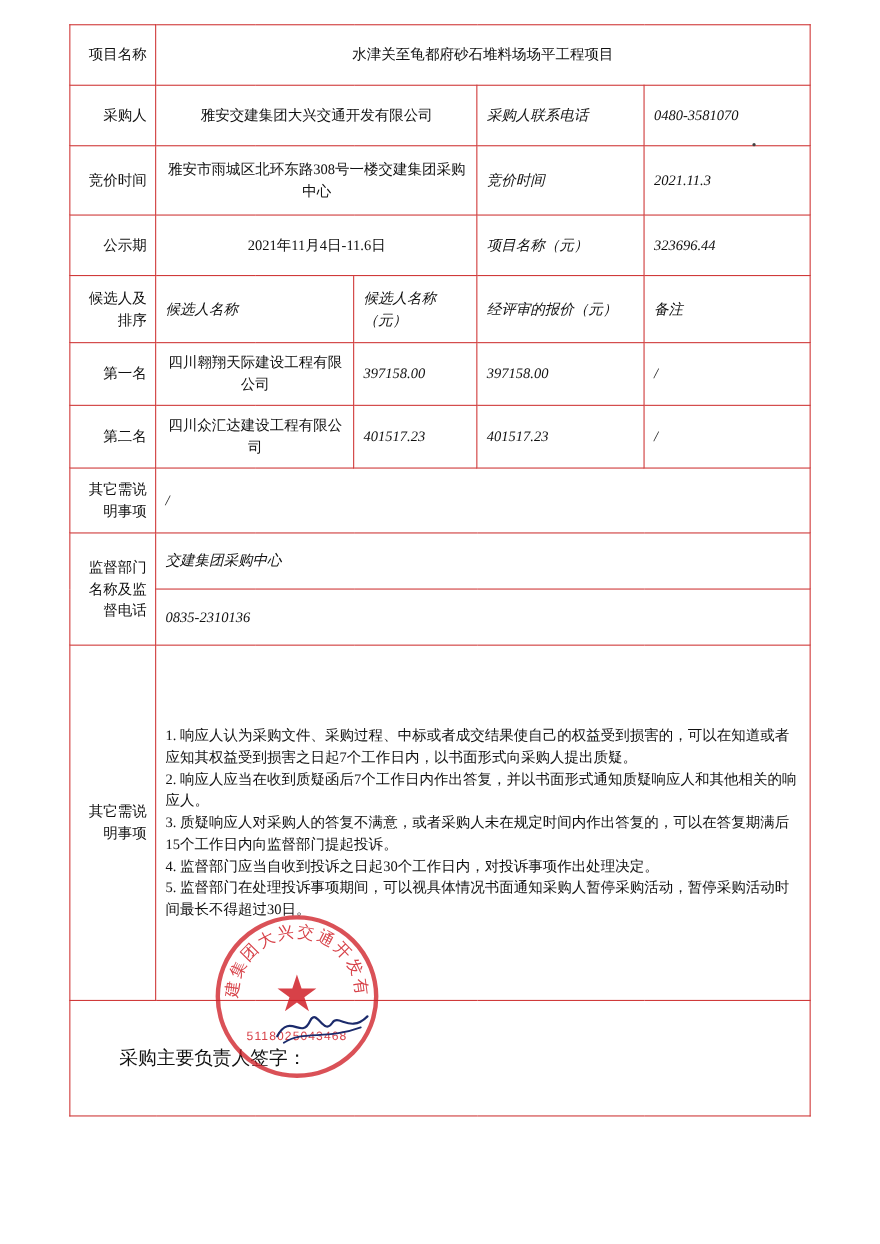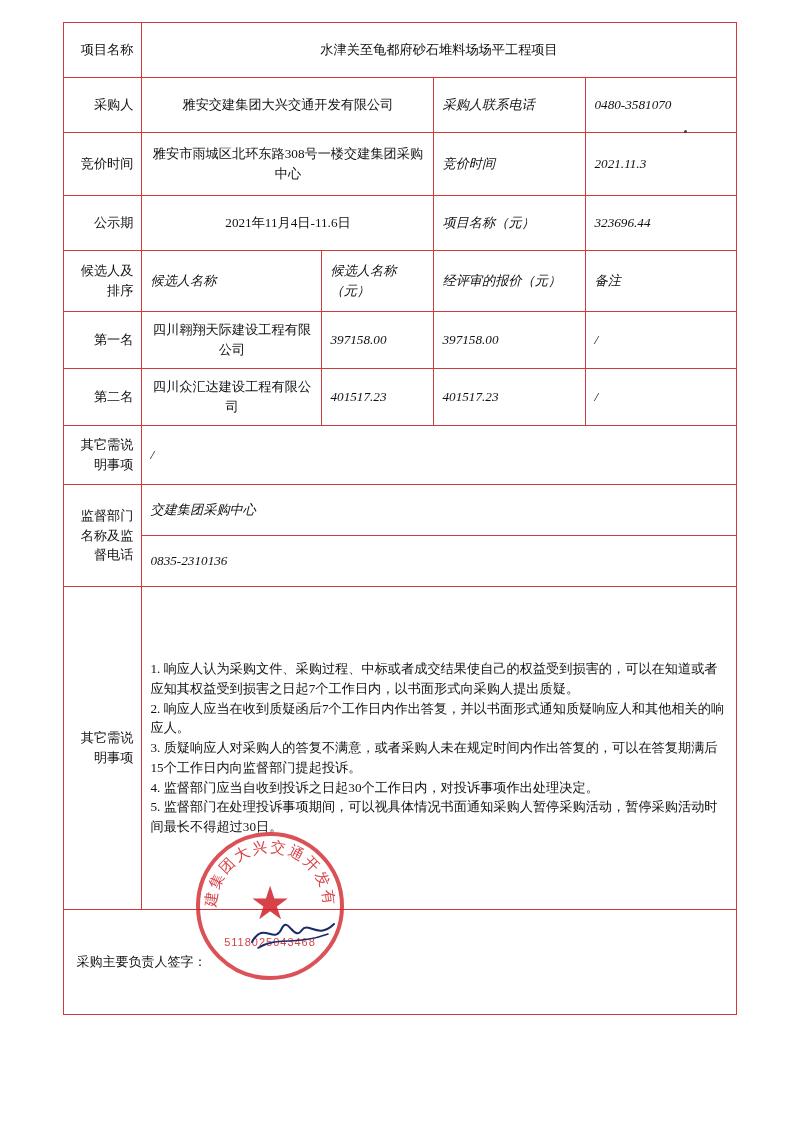--- a/index.html
+++ b/index.html
@@ -69,22 +69,23 @@
   .notes-cell p {
     margin: 0;
     text-indent: 0;
   }
   .sig-cell {
     height: 92px;
     vertical-align: middle;
     position: relative;
   }
   .sig-label {
-    font-size: 13px;
+    font-size: 17px;
     padding-left: 4px;
+    margin-left: 32px;
   }
   
   .seal {
     position: absolute;
     left: 196px;
     top: 810px;
     width: 148px;
     height: 148px;
     pointer-events: none;
   }

